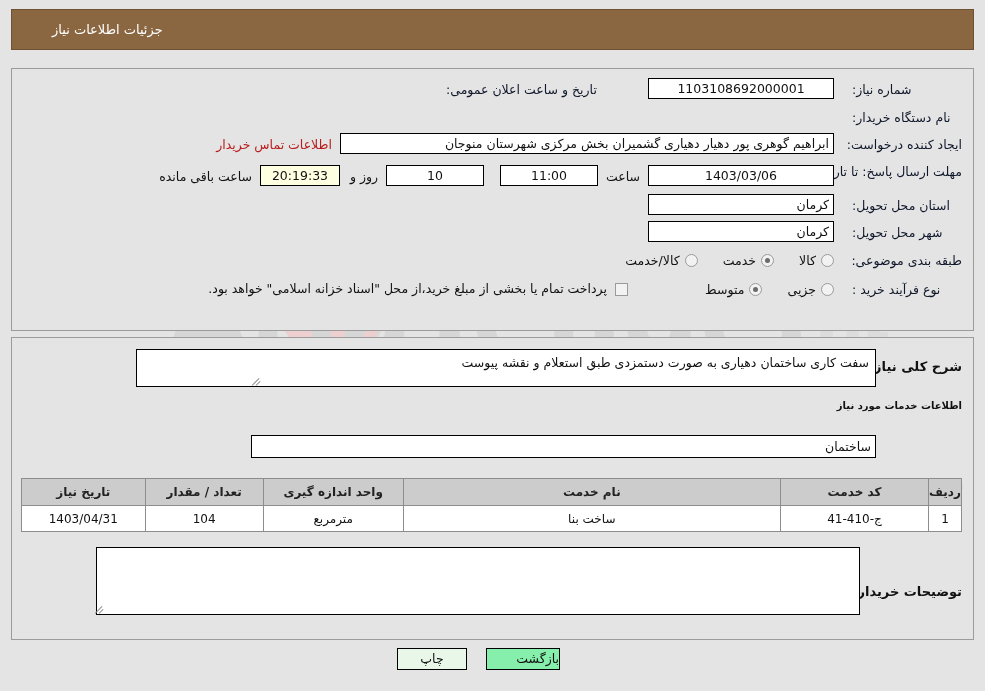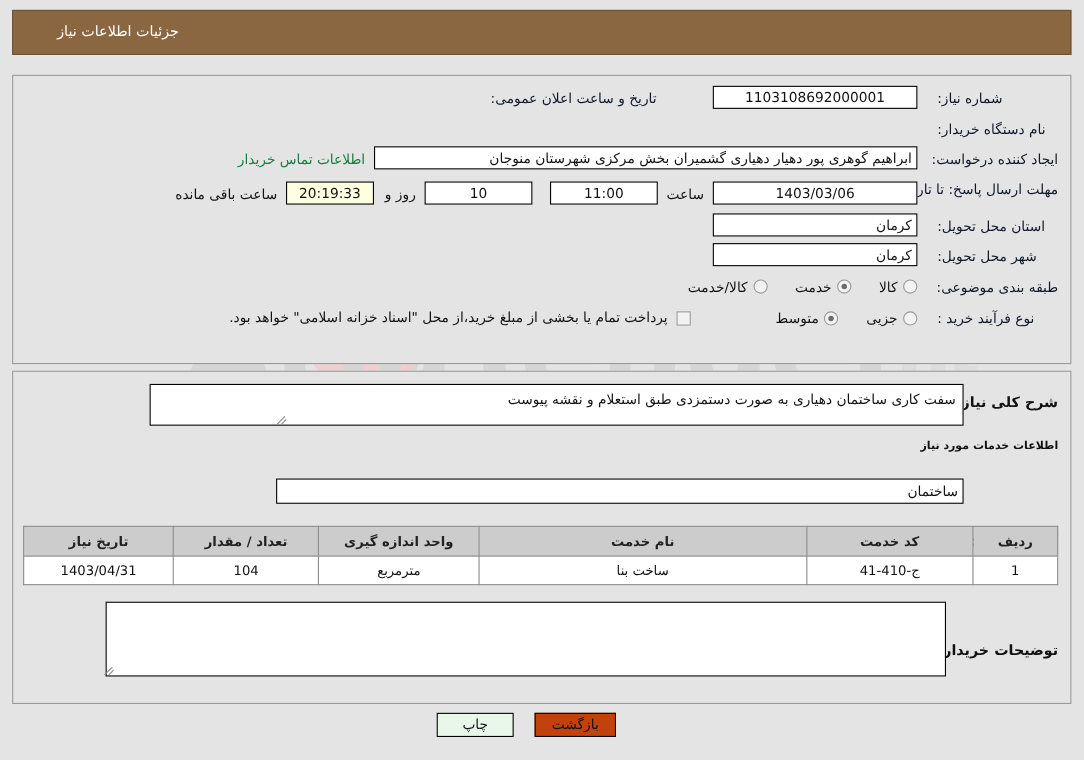--- a/index.html
+++ b/index.html
@@ -93,21 +93,21 @@
     padding: 0 4px;
     overflow: hidden;
     white-space: nowrap;
     text-overflow: clip;
   }
   .field.center { text-align: center; }
   .field.right  { text-align: right; }
   .field.yellow { background: #feffe0; }
 
   .link {
-    color: #15803d;
+    color: #b91c1c;
     font-size: 12.5px;
     cursor: pointer;
     white-space: nowrap;
   }
   .plain {
     font-size: 12.5px;
     color: #111;
     white-space: nowrap;
   }
 
@@ -196,21 +196,21 @@
     border-collapse: collapse;
     font-size: 12px;
     direction: rtl;
   }
   table.items th {
     background: #cccccc;
     border: 1px solid #8d8d8d;
     font-weight: bold;
     color: #222;
     height: 26px;
-    padding: 0 22px;
+    padding: 0 0;
     text-align: center;
     font-size: 12px;
   }
   table.items td {
     background: #ffffff;
     border: 1px solid #8d8d8d;
     height: 25px;
     padding: 0 6px;
     text-align: center;
     color: #111;
@@ -224,21 +224,21 @@
     line-height: 20px;
     border: 1px solid #000;
     box-sizing: border-box;
     font-size: 12.5px;
     text-align: center;
     cursor: pointer;
     color: #111;
     font-family: "DejaVu Sans", "Liberation Sans", sans-serif;
   }
   .btn-print  { background: #e9f7e9; }
-  .btn-back   { background: #c2410c; }
+  .btn-back   { background: #86efac; text-align: right; }
 </style>
 </head>
 <body>
 
 <div id="watermark">
   <svg width="790" height="300" viewBox="0 0 790 300" xmlns="http://www.w3.org/2000/svg">
 
     <path d="M120 40 L285 40 L285 145 Q285 210 202 252 Q120 210 120 145 Z" fill="none" stroke="#d8d8d8" stroke-width="9"></path>
 
     <path d="M150 60 L205 60 L205 170 L240 170 L182 245 L124 170 L160 170 Z" fill="#f0cccc" opacity="0.85" transform="translate(48,-8) scale(1.02)"></path>

